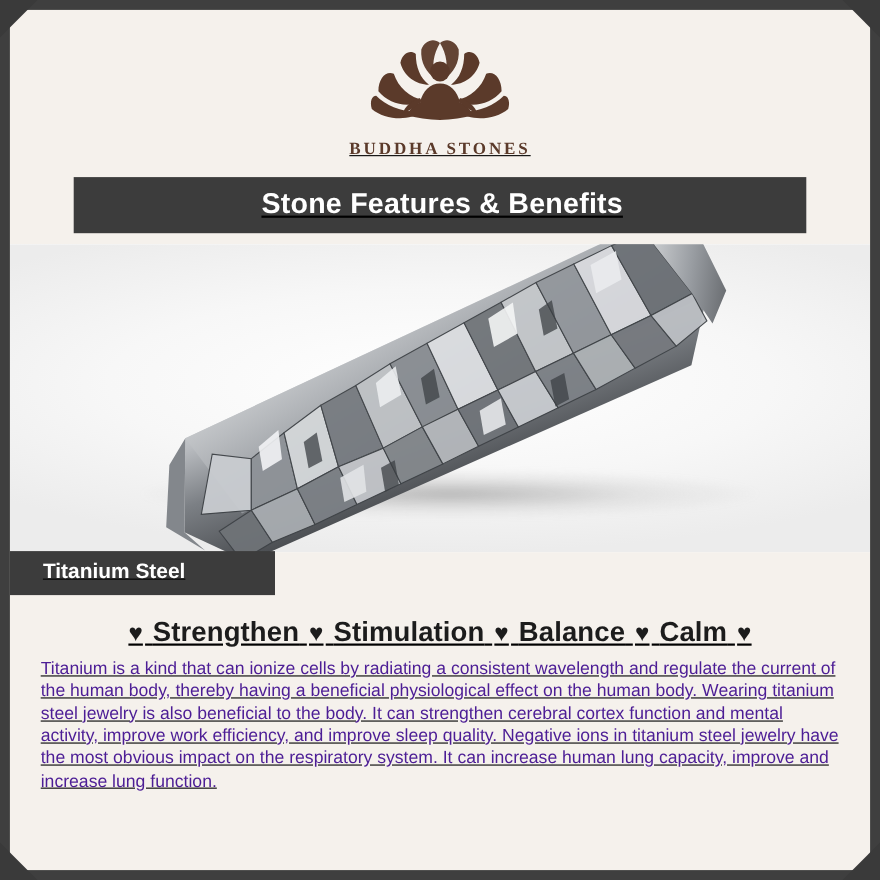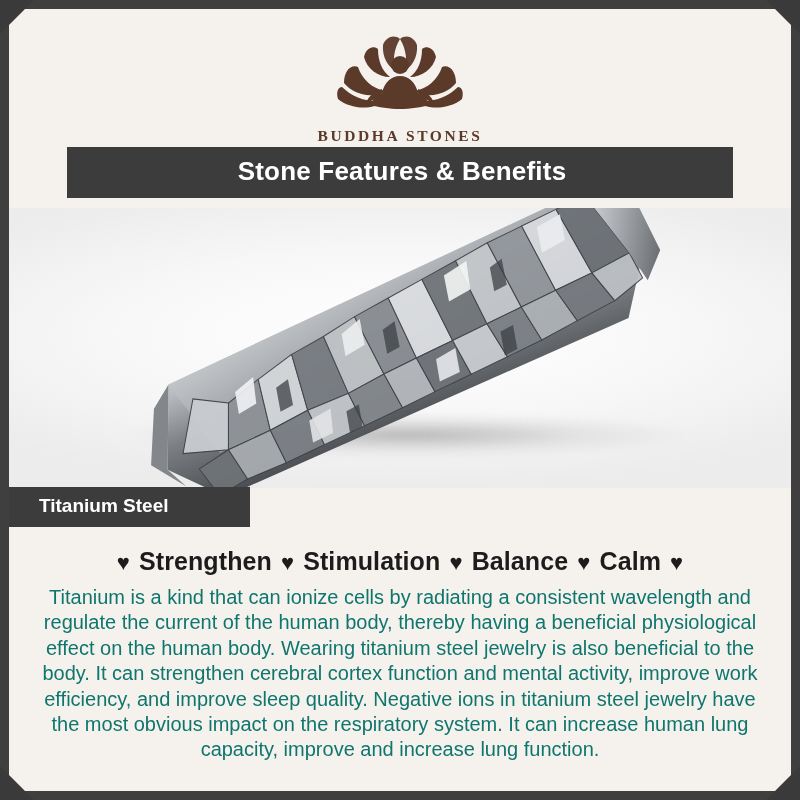--- a/index.html
+++ b/index.html
@@ -58,20 +58,21 @@
     box-sizing: border-box;
     pointer-events: none;
     z-index: 4;
   }
 
   .inner {
     position: absolute;
     top: 9px; left: 9px; right: 9px; bottom: 9px;
     background: #f5f1ec;
     overflow: hidden;
+    text-decoration: underline;
   }
 
   
   .logo-block {
     padding-top: 14px;
     text-align: center;
   }
   .logo-mark {
     display: block;
     margin: 0 auto;
@@ -80,21 +81,21 @@
     margin-top: 4px;
     font-size: 15.5px;
     letter-spacing: 2.6px;
     font-weight: bold;
     color: #5b3a2a;
     font-family: "Liberation Serif", serif;
   }
 
   
   .title-bar {
-    margin: 2px 58px 0 58px;
+    margin: 16px 58px 0 58px;
     background: #3c3c3c;
     color: #ffffff;
     text-align: center;
     padding: 9px 0 11px 4px;
     font-size: 26px;
     font-weight: bold;
     letter-spacing: 0.2px;
     font-family: "Liberation Sans", sans-serif;
   }
 
@@ -152,24 +153,24 @@
   }
   .benefits .heart {
     color: #1c1c1c;
     font-size: 22px;
     padding: 0 2px;
   }
 
   
   .body-copy {
     margin: 9px 28px 0 28px;
-    font-size: 20px;
+    font-size: 16px;
     line-height: 1.27;
-    color: #0f766e;
-    text-align: center;
+    color: #4c1d95;
+    text-align: left;
   }
 </style>
 </head>
 <body>
 
 <div class="page">
 
   <div class="inner">
 
     <div class="logo-block">

